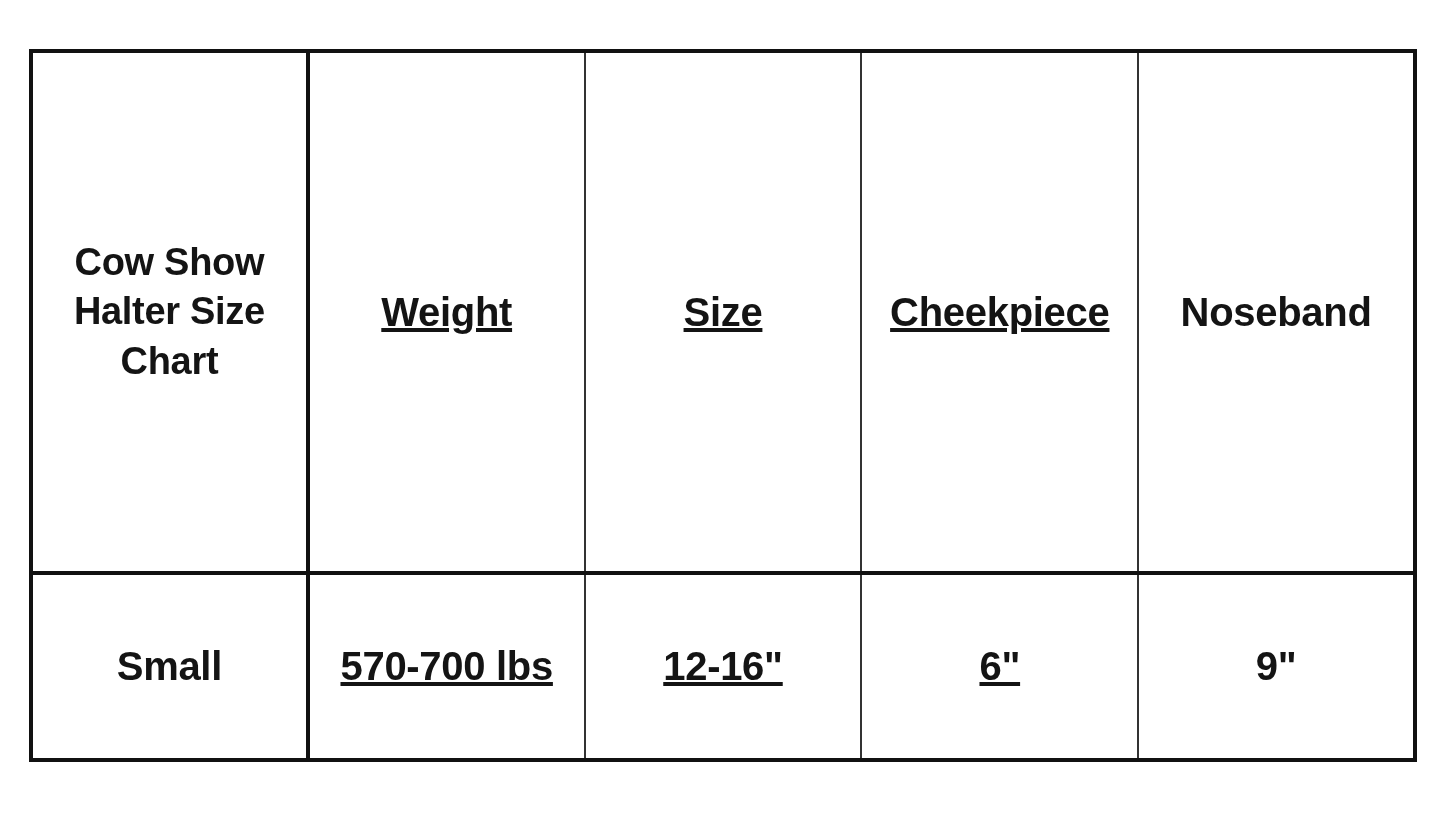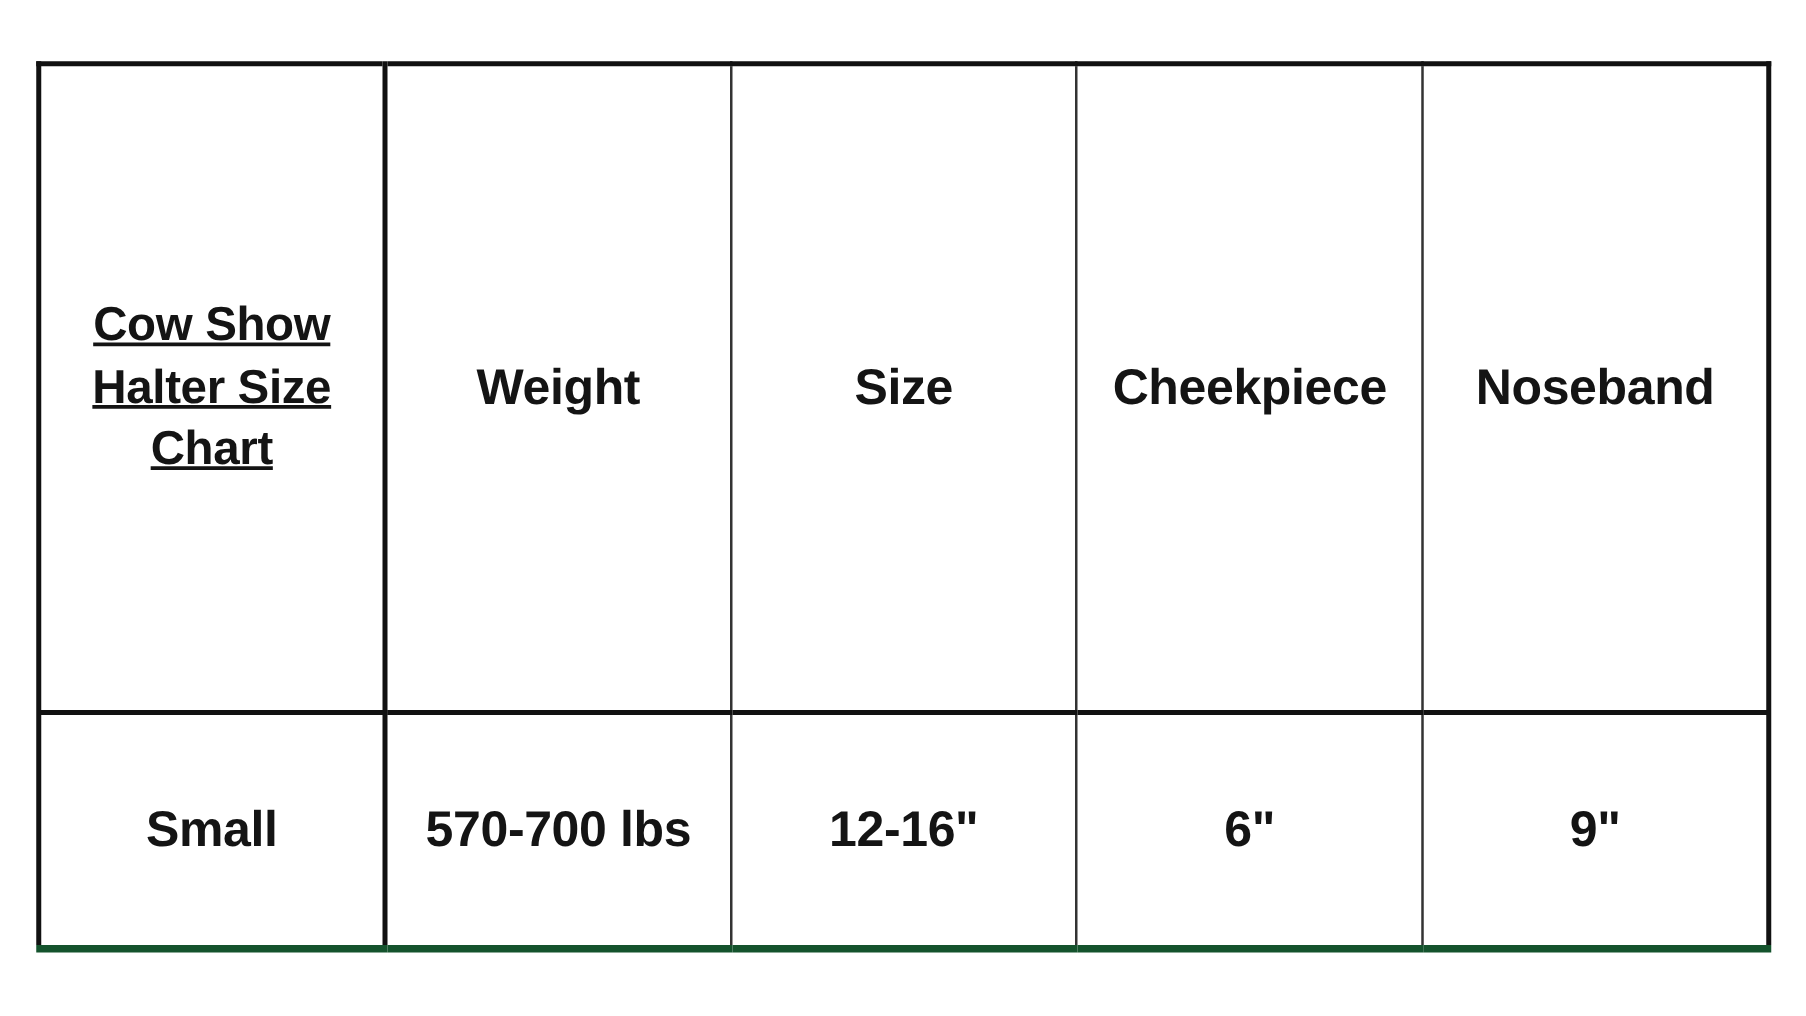--- a/index.html
+++ b/index.html
@@ -56,38 +56,38 @@
 
   
   tr.header-row td {
     font-size: 40px;
     line-height: 1.25;
     border-bottom: 4px solid #111111;
   }
   tr.header-row td.corner-cell {
     font-size: 38px;
     line-height: 1.3;
-    text-decoration: underline;
   }
 
   
   td.vline-heavy {
     border-right: 4px solid #111111;
   }
   td.vline-light {
     border-right: 2px solid #333333;
+    text-decoration: underline;
   }
 
   
   tr.body-row td {
     font-size: 40px;
     line-height: 1.2;
   }
   tr.body-row.divider td {
-    border-bottom: 6px solid #14532d;
+    border-bottom: 2px solid #14532d;
   }
 
   td.label-cell {
     font-size: 40px;
   }
 </style>
 </head>
 <body>
 
 <div class="page">

